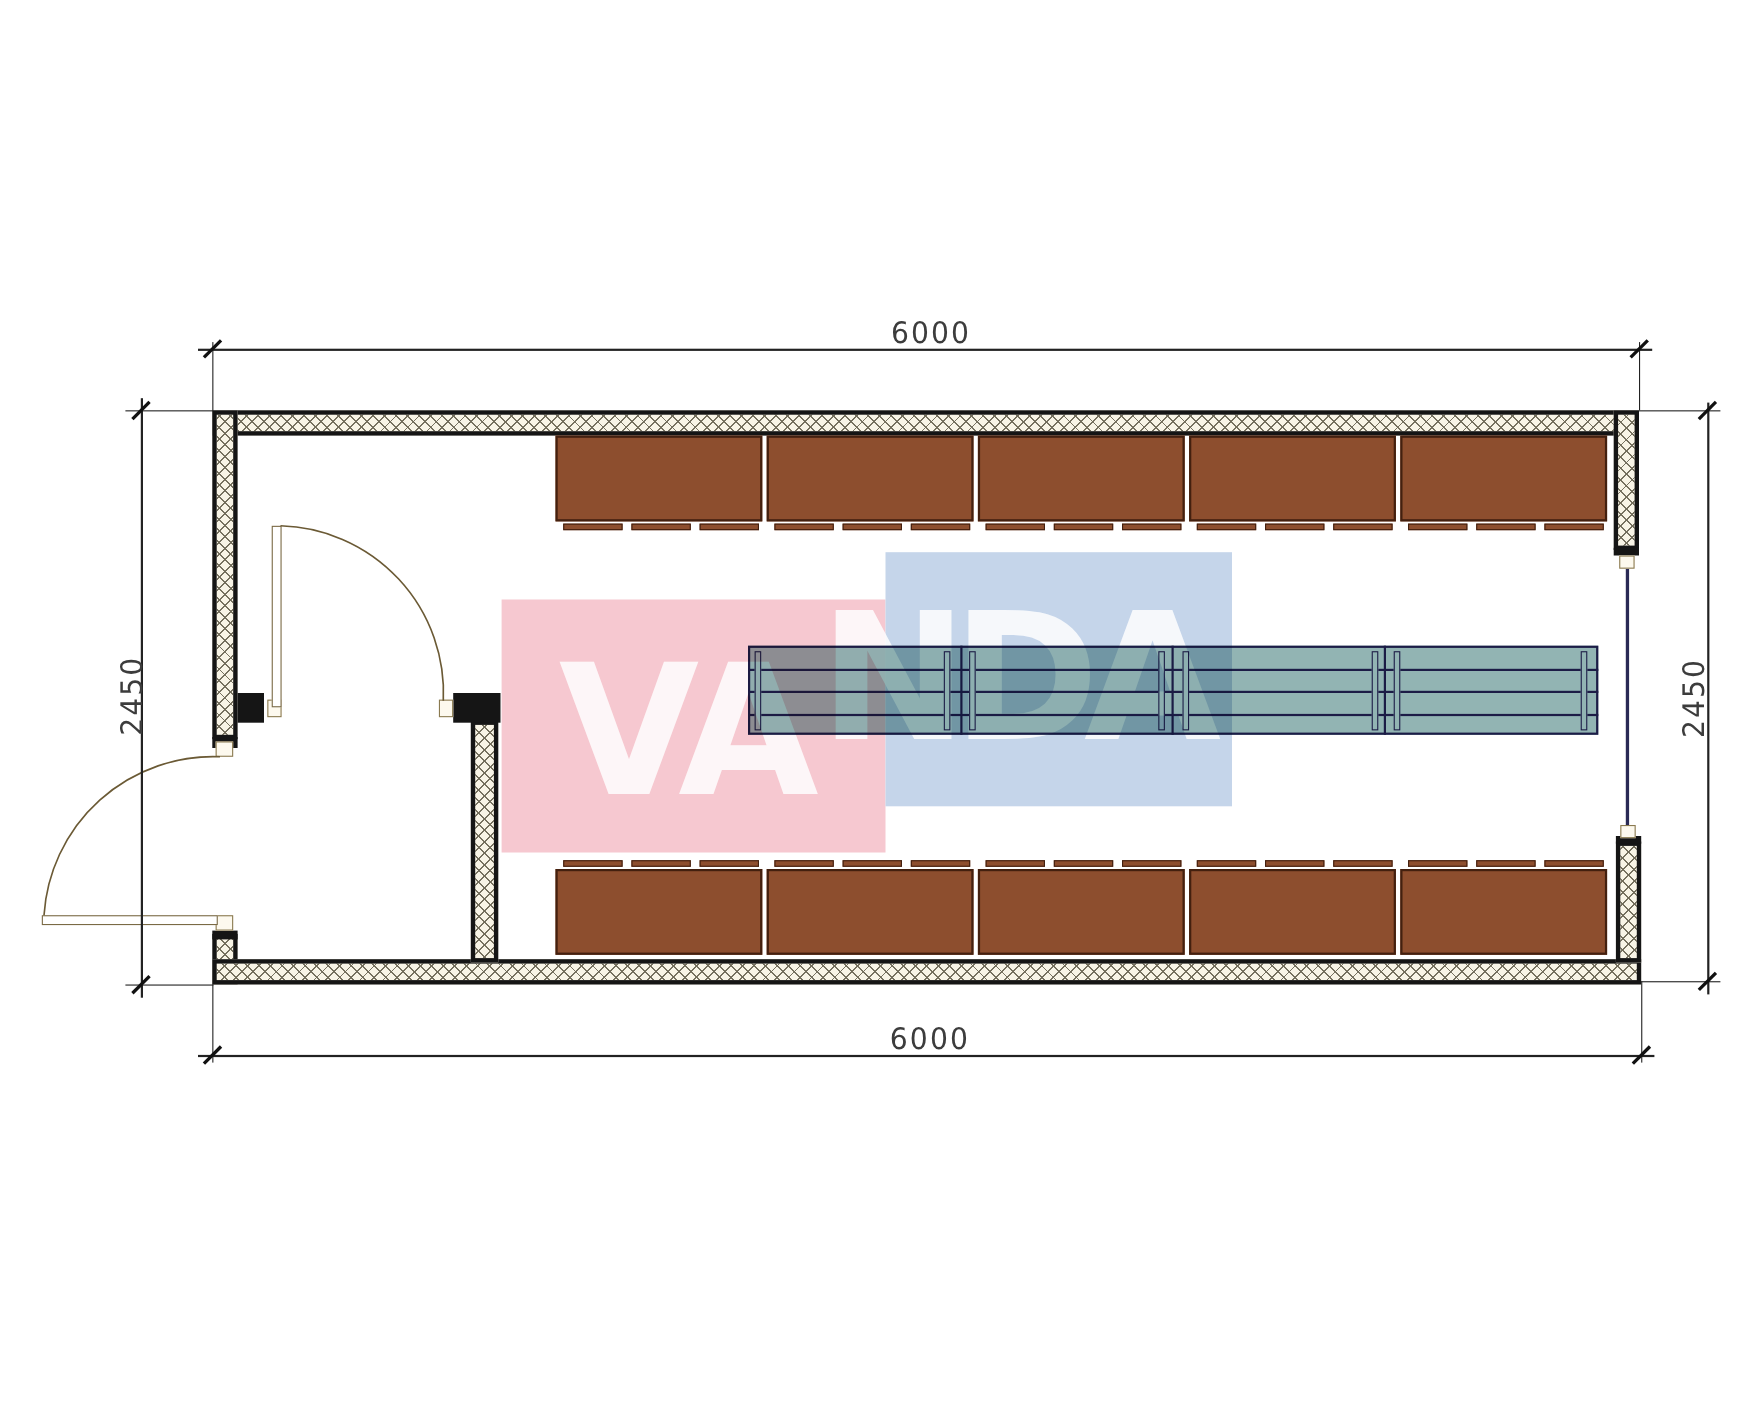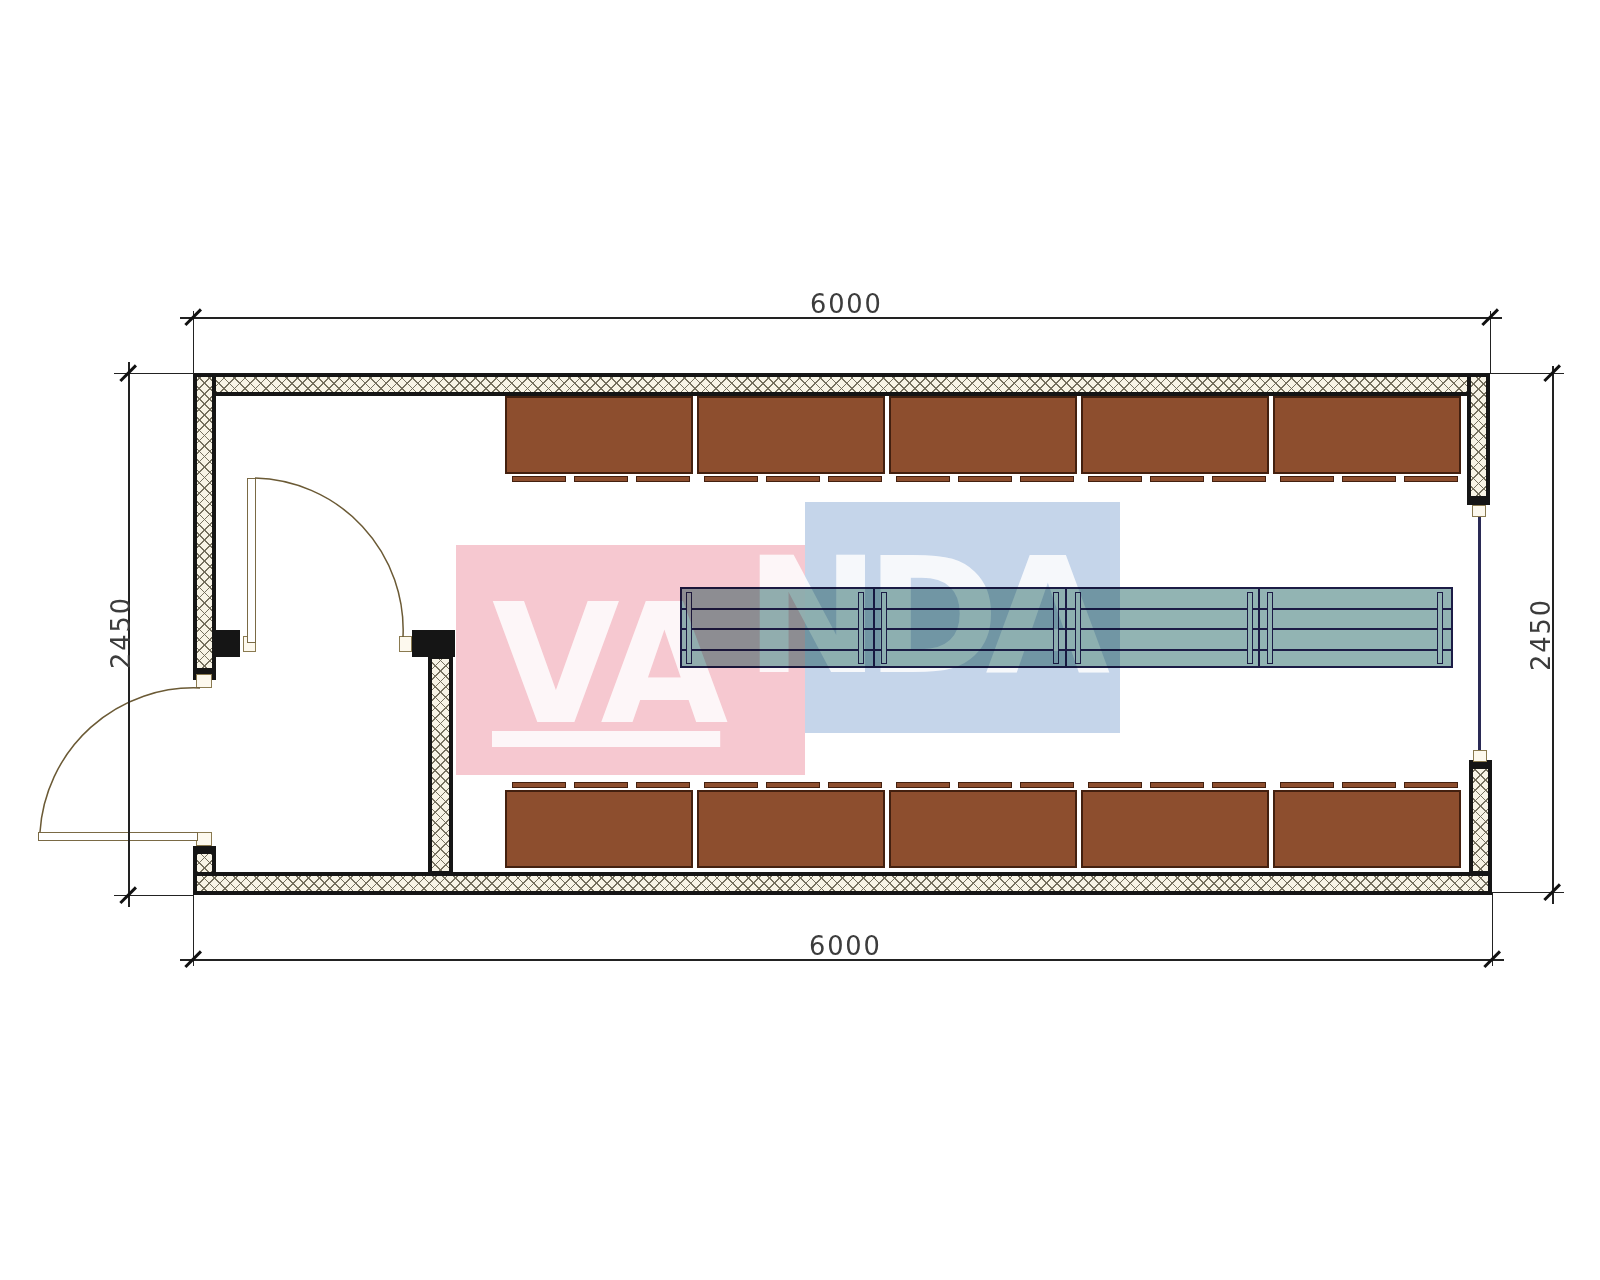--- a/index.html
+++ b/index.html
@@ -44,21 +44,21 @@
            font-family:"DejaVu Sans",sans-serif;}
   .dimtext.vert{transform:rotate(-90deg) scaleX(.95);transform-origin:center center;}
 </style>
 </head>
 <body>
 
 <div id="canvas">
 
   <div class="wm-rect" id="wm-pink" style="left: 456px; top: 545px; width: 349px; height: 230px; background: rgb(246, 200, 208);"></div>
   <div class="wm-rect" id="wm-blue" style="left: 805px; top: 502px; width: 315px; height: 231px; background: rgb(197, 213, 234);"></div>
-  <span class="wm-text" style="left:492px;top:583px;font-size:165px;letter-spacing:-8px;text-decoration:underline;">VA</span>
+  <span class="wm-text" style="left:508px;top:583px;font-size:165px;letter-spacing:-8px;">VA</span>
   <span class="wm-text" style="left:745px;top:536px;font-size:161px;letter-spacing:-14px;">NDA</span>
 
   <div class="layer" id="table-layer">
       <div class="table-rect" style="left:680px;top:587px;width:773px;height:81px;background:#92b4b3;"></div>
       <div class="table-hline" style="left:680px;top:608px;width:773px;"></div>
       <div class="table-hline" style="left:680px;top:628px;width:773px;"></div>
       <div class="table-hline" style="left:680px;top:649px;width:773px;"></div>
       <div class="table-vline" style="left:873px;top:587px;height:81px;"></div>
       <div class="table-vline" style="left:1065px;top:587px;height:81px;"></div>
       <div class="table-vline" style="left:1258px;top:587px;height:81px;"></div>

